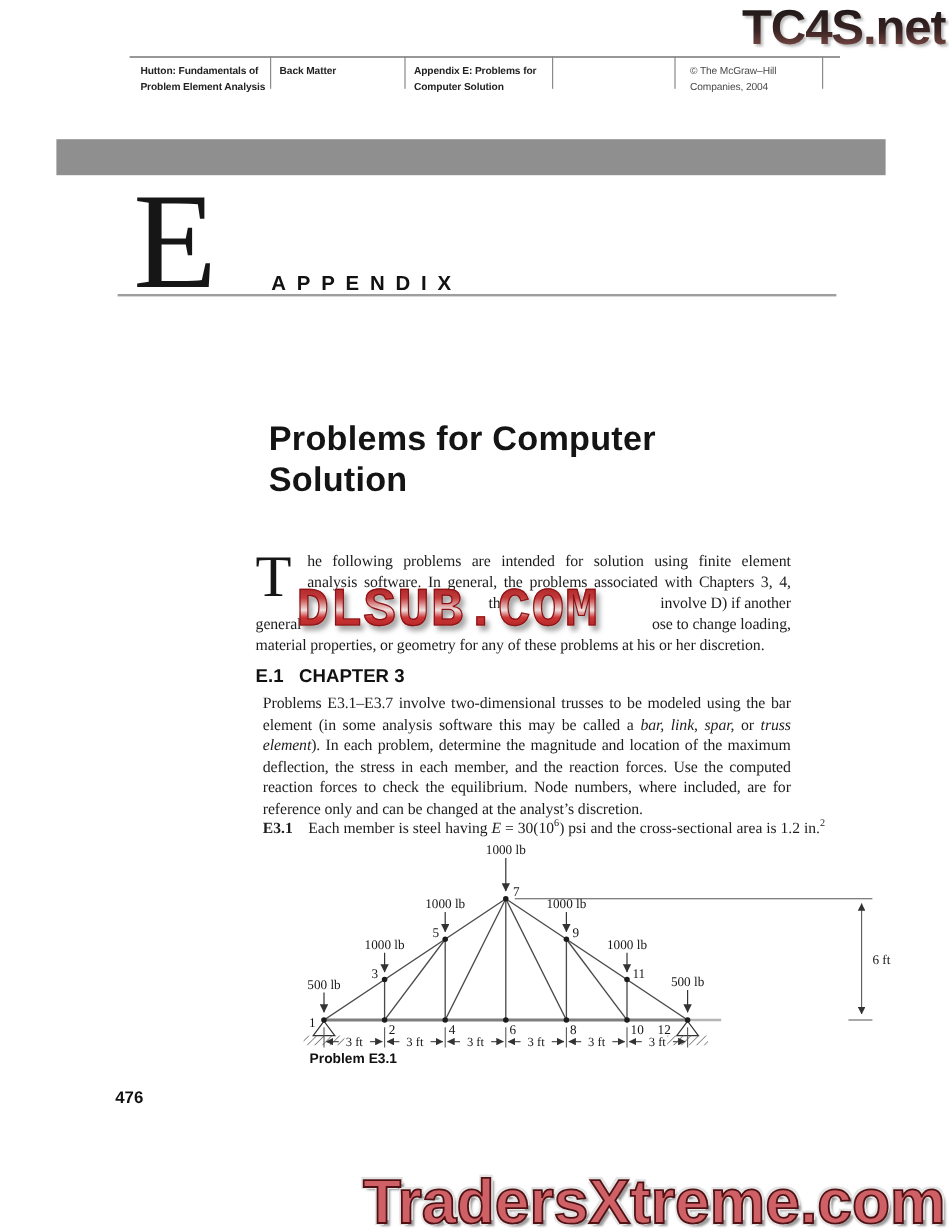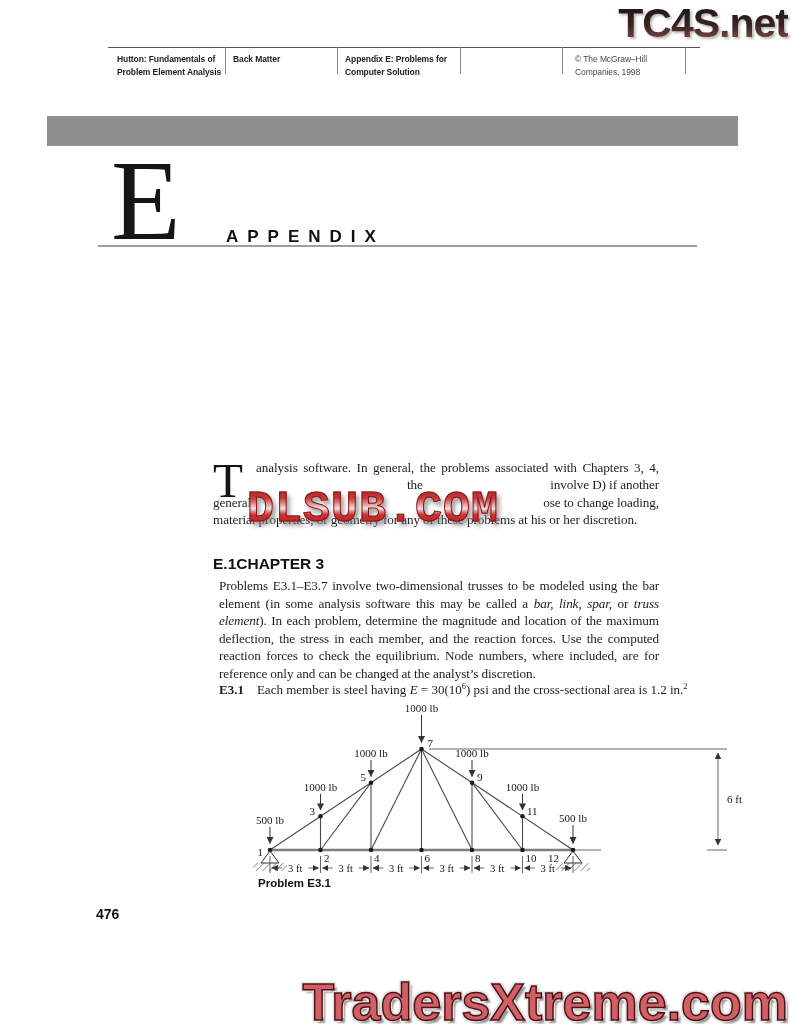--- a/index.html
+++ b/index.html
@@ -49,21 +49,21 @@
   .il{height:17.4px;white-space:nowrap;}
   .ind{padding-left:43px;}
   .just{text-align:justify;text-align-last:justify;white-space:normal;}
   .rel{position:relative;}
   .rel .lf{position:absolute;left:0;}
   .rel .mid{position:absolute;left:194px;}
   .rel .rt{position:absolute;right:0;}
 
   .sec-head{position:absolute;left:213px;top:555px;font-family:"Liberation Sans",sans-serif;
     font-weight:bold;font-size:15.5px;color:#111;}
-  .sec-head .sec-name{}
+  .sec-head .sec-name{margin-left:13px;}
   .para2{position:absolute;left:219px;top:577px;width:440px;
     font-size:13.2px;line-height:17.5px;text-align:justify;letter-spacing:-0.1px;}
   .it{font-style:italic;}
   .prob-line{position:absolute;left:219px;top:681px;width:460px;font-size:13px;white-space:nowrap;}
   .prob-label{font-weight:bold;margin-right:13px;}
   .prob-line sup,.para2 sup{font-size:8.5px;}
 
   
   .truss{position:absolute;left:240px;top:698px;}
   .chord{stroke:#7e7e7e;stroke-width:2.6;}
@@ -97,31 +97,33 @@
   </div>
   <div class="hdr-col" style="left:233px">
     <div>Back Matter</div>
   </div>
   <div class="hdr-col" style="left:345px">
     <div>Appendix E: Problems for</div>
     <div>Computer Solution</div>
   </div>
   <div class="hdr-col plain" style="left:575px">
     <div>© The McGraw–Hill</div>
-    <div>Companies, 1998</div>
+    <div>Companies, 2004</div>
   </div>
 
   <div class="gray-bar"></div>
   <div class="big-e">E</div>
   <div class="appendix-word">APPENDIX</div>
   <div class="appendix-rule"></div>
 
+  <h1 class="title">Problems for Computer Solution</h1>
 
   <div class="intro">
     <span class="dropcap">T</span>
+    <div class="il ind just">he following problems are intended for solution using finite element</div>
     <div class="il ind just">analysis software. In general, the problems associated with Chapters 3, 4,</div>
     <div class="il rel">
       <span class="mid">the</span>
       <span class="rt">involve D) if another</span>
     </div>
     <div class="il rel">
       <span class="lf">general</span>
       <span class="rt">ose to change loading,</span>
     </div>
     <div class="il">material properties, or geometry for any of these problems at his or her discretion.</div>

